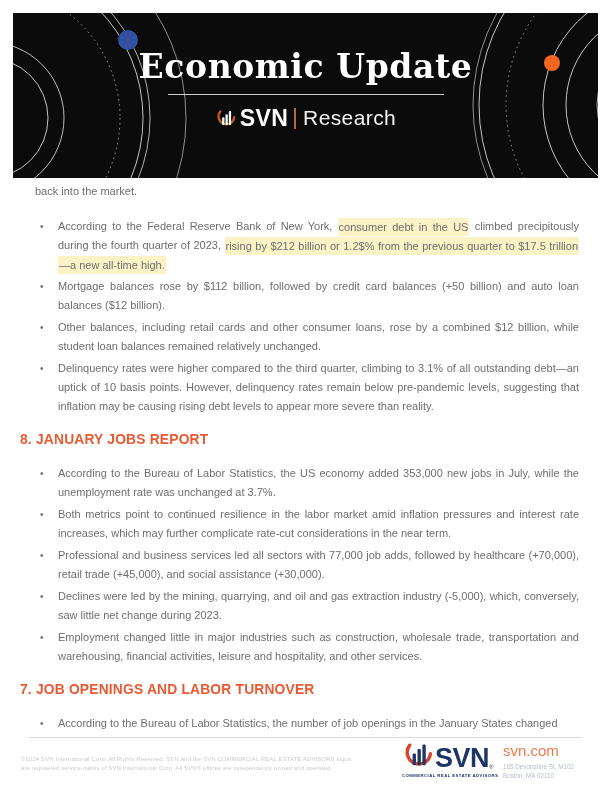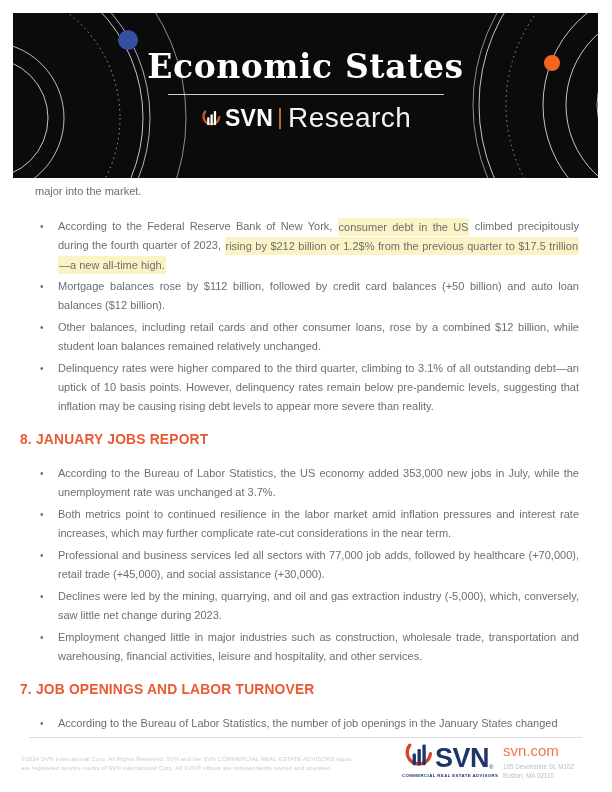--- a/index.html
+++ b/index.html
@@ -9,21 +9,21 @@
   
   .banner{position:absolute;left:13px;top:13px;width:585px;height:165px;background:#0b0b0c;overflow:hidden;}
   .orbits{position:absolute;left:0;top:0;}
   .banner-inner{position:absolute;left:0;top:0;width:100%;height:100%;display:flex;flex-direction:column;align-items:center;}
   .title{margin:36px 0 0 0;font-family:"DejaVu Serif","Liberation Serif",serif;font-weight:700;font-size:33px;line-height:36px;color:#ffffff;letter-spacing:0.6px;}
   .title-rule{width:276px;height:1px;background:rgba(255,255,255,0.8);margin-top:9px;}
   .brand-row{display:flex;align-items:center;margin-top:11px;color:#fff;}
   .brand-icon{margin-right:4px;}
   .brand-svn{font-size:23px;font-weight:700;letter-spacing:0.3px;line-height:24px;}
   .brand-sep{display:inline-block;width:2px;height:21px;background:#b06c35;margin:0 7px 0 6px;}
-  .brand-research{font-size:28px;font-weight:400;color:#f2f2f2;letter-spacing:0.4px;line-height:24px;}
+  .brand-research{font-size:21px;font-weight:400;color:#f2f2f2;letter-spacing:0.4px;line-height:24px;}
 
   
   .content{position:absolute;left:20px;top:182px;width:575px;color:#6d6e70;font-size:11px;line-height:19px;}
   .continuation{margin:0 0 0 15px;}
   .sec-h{margin:14px 0 5px 0;font-size:13.8px;line-height:16px;font-weight:700;color:#ea5a32;letter-spacing:0.2px;}
   ul.bullets{list-style:none;margin:16px;padding:0;}
   ul.bullets li{position:relative;padding-left:22px;margin:0 0 3px 0;text-align:justify;}
   ul.bullets li::before{content:"\2022";position:absolute;left:4px;top:0;color:#6d6e70;font-size:10px;}
   .hl{background:#fbf3c5;padding:2.5px 1px 3.5px 1px;-webkit-box-decoration-break:clone;box-decoration-break:clone;}
 
@@ -57,38 +57,38 @@
         <circle cx="648" cy="92" r="95" stroke-opacity="0.85"></circle>
         <circle cx="648" cy="92" r="118" stroke-opacity="0.85"></circle>
         <circle cx="648" cy="92" r="155" stroke-opacity="0.6" stroke-dasharray="1.5,3.5"></circle>
         <circle cx="648" cy="92" r="182" stroke-opacity="0.85"></circle>
         <circle cx="648" cy="92" r="188" stroke-opacity="0.6"></circle>
       </g>
       <circle cx="115" cy="27" r="10" fill="#35509e"></circle>
       <circle cx="539" cy="50" r="8" fill="#f2661f"></circle>
     </svg>
     <div class="banner-inner">
-      <h1 class="title">Economic States</h1>
+      <h1 class="title">Economic Update</h1>
       <div class="title-rule"></div>
       <div class="brand-row">
         <svg class="brand-icon" width="21" height="21" viewBox="0 0 24 24">
           <path d="M6,4 A9,9 0 1 0 22,10.5" fill="none" stroke="#c35a20" stroke-width="2.6" stroke-linecap="round"></path>
           <rect x="8.2" y="10.5" width="2.6" height="9" rx="1" fill="#ffffff"></rect>
           <rect x="12" y="7" width="2.6" height="12.5" rx="1" fill="#ffffff"></rect>
           <rect x="15.8" y="3.5" width="2.6" height="16" rx="1" fill="#ffffff"></rect>
         </svg>
         <span class="brand-svn">SVN</span>
         <span class="brand-sep"></span>
         <span class="brand-research">Research</span>
       </div>
     </div>
   </header>
 
   <main class="content">
-    <p class="continuation">major into the market.</p>
+    <p class="continuation">back into the market.</p>
     <div id="sections">
         <ul class="bullets">
           <li><span>According to the Federal Reserve Bank of New York, </span><span class="hl">consumer debt in the US</span><span> climbed precipitously during the fourth quarter of 2023, </span><span class="hl">rising by $212 billion or 1.2$% from the previous quarter to $17.5 trillion—a new all-time high.</span></li>
           <li><span>Mortgage balances rose by $112 billion, followed by credit card balances (+50 billion) and auto loan balances ($12 billion).</span></li>
           <li><span>Other balances, including retail cards and other consumer loans, rose by a combined $12 billion, while student loan balances remained relatively unchanged.</span></li>
           <li><span>Delinquency rates were higher compared to the third quarter, climbing to 3.1% of all outstanding debt—an uptick of 10 basis points. However, delinquency rates remain below pre-pandemic levels, suggesting that inflation may be causing rising debt levels to appear more severe than reality.</span></li>
         </ul>
         <h2 class="sec-h">8. JANUARY JOBS REPORT</h2>
         <ul class="bullets">
           <li><span>According to the Bureau of Labor Statistics, the US economy added 353,000 new jobs in July, while the unemployment rate was unchanged at 3.7%.</span></li>

